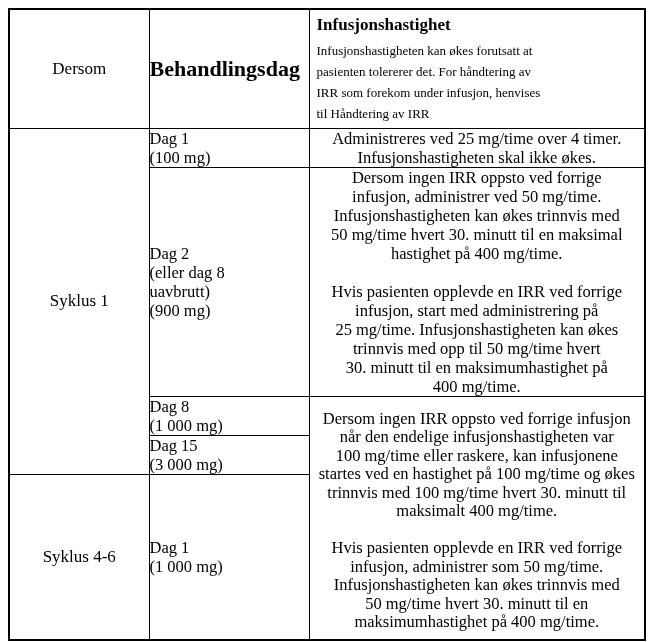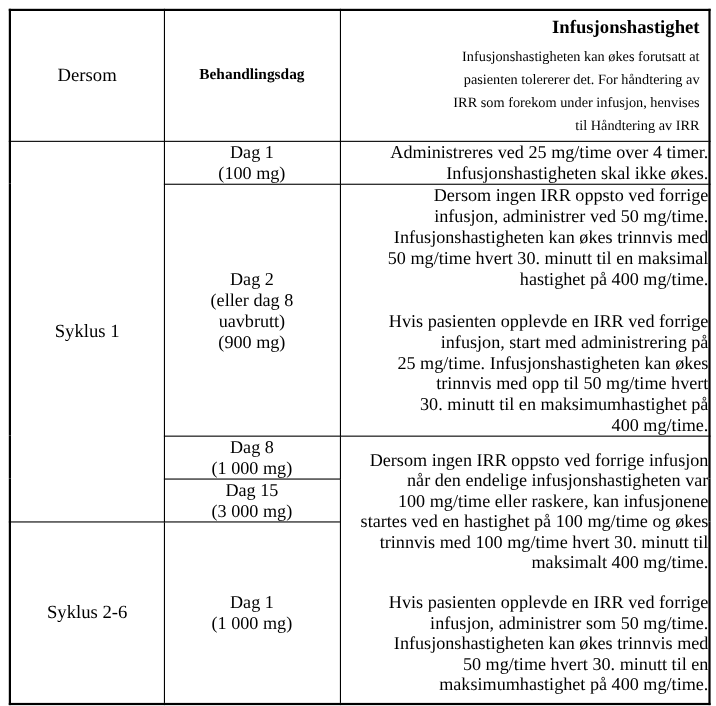--- a/index.html
+++ b/index.html
@@ -38,51 +38,51 @@
   tr.r-d15   { height: 38px;  }
   tr.r-c26   { height: 166px; }
 
   .cell-cycle {
     text-align: center;
     vertical-align: middle;
     font-weight: bold;
     font-size: 17px;
   }
   th.cell-dayhead {
-    text-align: center;
+    text-align: left;
     vertical-align: middle;
     font-weight: bold;
-    font-size: 14px;
+    font-size: 22px;
   }
   .cell-day {
-    text-align: center;
+    text-align: left;
     vertical-align: middle;
     font-size: 16.5px;
     line-height: 19px;
     white-space: pre-line;
     margin-left: 16px;
   }
   th.cell-ratehead {
-    text-align: right;
+    text-align: left;
     vertical-align: top;
     padding: 4px 8px 0 7px;
   }
   .rate-title {
     font-weight: bold;
     font-size: 17px;
     line-height: 21px;
   }
   .rate-note {
     font-size: 13px;
     line-height: 21px;
     white-space: pre-line;
     margin-top: 5px;
   }
   .cell-rate {
-    text-align: right;
+    text-align: center;
     vertical-align: top;
     font-size: 16.5px;
     line-height: 19px;
     white-space: pre-line;
     padding: 1px 6px 0 7px;
   }
   .cell-rate.merged {
     padding-top: 13px;
     line-height: 18.5px;
   }
@@ -148,19 +148,19 @@
 infusjon, administrer som 50 mg/time.
 Infusjonshastigheten kan økes trinnvis med
 50 mg/time hvert 30. minutt til en
 maksimumhastighet på 400 mg/time.</td>
       </tr>
       <tr class="r-d15">
         <td class="cell-day">Dag 15
 (3 000 mg)</td>
       </tr>
       <tr class="r-c26">
-        <td class="cell-cycle">Syklus 2-6</td>
+        <td class="cell-cycle">Syklus 4-6</td>
         <td class="cell-day">Dag 1
 (1 000 mg)</td>
       </tr>
     </tbody>
   </table>
 </div>
 
 </body></html>

